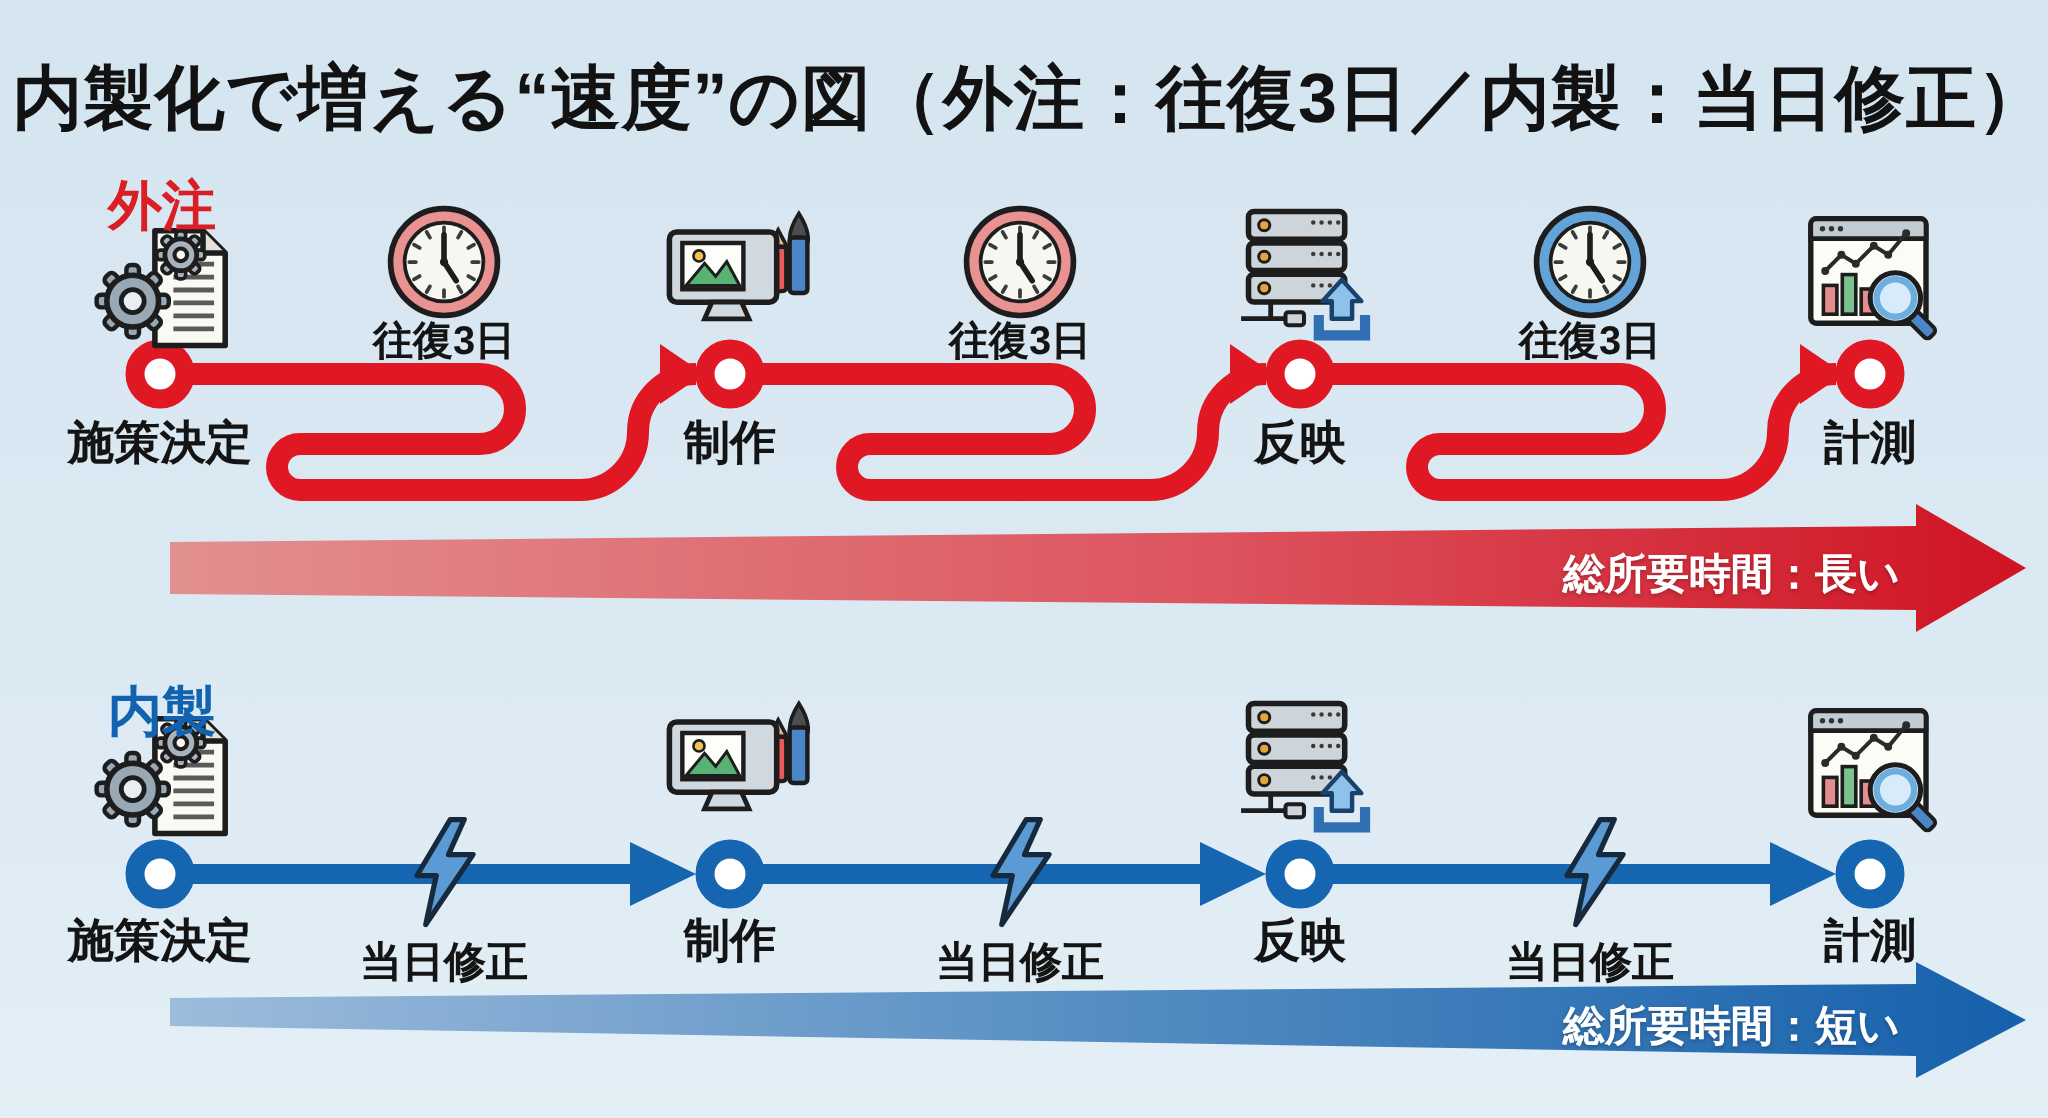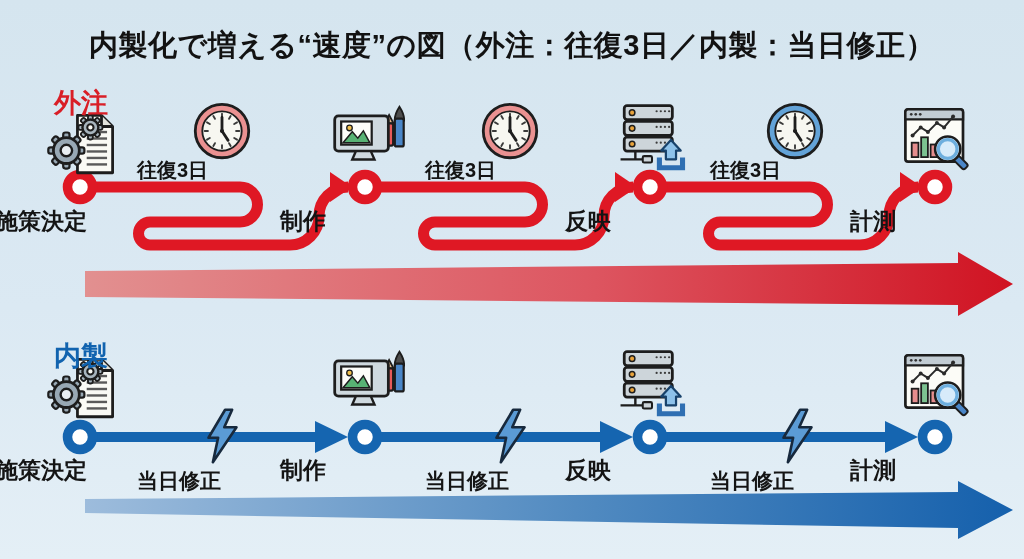--- a/index.html
+++ b/index.html
@@ -2,27 +2,27 @@
 <html><head>
 <meta charset="utf-8">
 <style>
   html,body{margin:0;padding:0;background:#b8c8d4;}
   .canvas{
     position:relative;width:1024px;height:559px;overflow:hidden;
     background:linear-gradient(180deg,#d5e5ef 0%,#dbe9f3 55%,#e4eff6 100%);
     font-family:"Liberation Sans","DejaVu Sans",sans-serif;
   }
   .title{
-    position:absolute;top:26px;left:0;width:1024px;text-align:center;
-    font-size:29px;font-weight:bold;color:#121212;letter-spacing:0.5px;
+    position:absolute;top:26px;left:0;width:1024px;text-align:right;
+    font-size:35px;font-weight:bold;color:#121212;letter-spacing:0.5px;
   }
   .lane-label{position:absolute;font-size:27px;font-weight:bold;}
   .lane-label.outsourced{left:54px;top:85px;color:#d91e26;}
   .lane-label.inhouse{left:54px;top:338px;color:#1163af;}
-  .lbl{position:absolute;width:170px;font-weight:bold;color:#141414;}
+  .lbl{position:absolute;width:170px;text-align:center;font-weight:bold;color:#141414;}
   .step-top{top:206px;font-size:23px;}
   .step-bot{top:455px;font-size:23px;}
   .int-top{top:157px;font-size:20px;}
   .int-bot{top:467px;font-size:21px;}
   .summary{position:absolute;right:74px;color:#ffffff;font-weight:bold;font-size:21px;text-shadow:0 1px 2px rgba(0,0,0,.25);}
   .summary.red{top:273px;}
   .summary.blue{top:499px;}
   svg.layer{position:absolute;left:0;top:0;}
   .clock-red{color:#ea9191;}
   .clock-blue{color:#63a3d8;}
@@ -242,24 +242,26 @@
 
   <div class="lbl int-top" style="left:137px">往復3日</div>
   <div class="lbl int-top" style="left:425px">往復3日</div>
   <div class="lbl int-top" style="left:710px">往復3日</div>
 
   <div class="lbl step-top" style="left:-5px">施策決定</div>
   <div class="lbl step-top" style="left:280px">制作</div>
   <div class="lbl step-top" style="left:565px">反映</div>
   <div class="lbl step-top" style="left:850px">計測</div>
 
+  <div class="summary red">総所要時間：長い</div>
 
   <div class="lbl int-bot" style="left:137px">当日修正</div>
   <div class="lbl int-bot" style="left:425px">当日修正</div>
   <div class="lbl int-bot" style="left:710px">当日修正</div>
 
   <div class="lbl step-bot" style="left:-5px">施策決定</div>
   <div class="lbl step-bot" style="left:280px">制作</div>
   <div class="lbl step-bot" style="left:565px">反映</div>
   <div class="lbl step-bot" style="left:850px">計測</div>
 
+  <div class="summary blue">総所要時間：短い</div>
 
 </div>
 
 </body></html>

